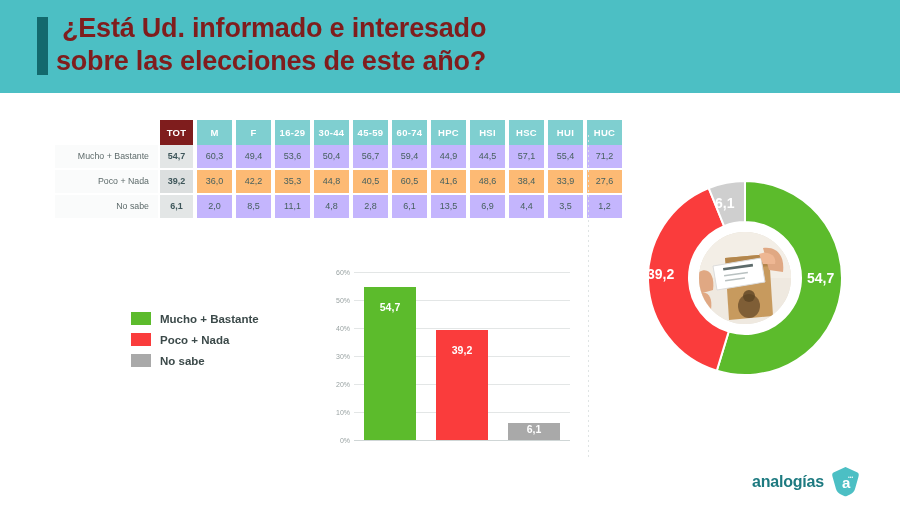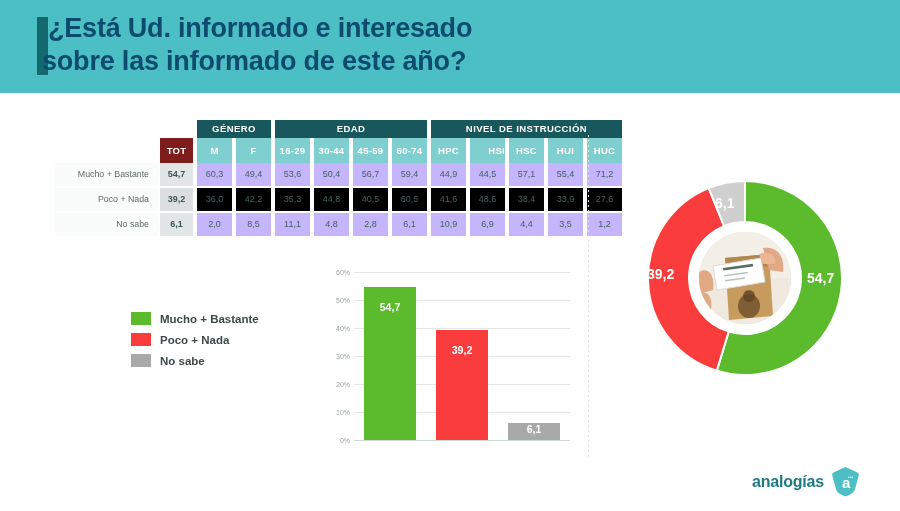--- a/index.html
+++ b/index.html
@@ -13,22 +13,22 @@
   
   #header{
     position:absolute;left:0;top:0;width:900px;height:93px;
     background:#4cbfc4;
   }
   #header-accent{
     position:absolute;left:37px;top:17px;width:11px;height:58px;
     background:#13696d;
   }
   #header-title{
-    position:absolute;left:48px;top:12px;width:780px;
-    color:#0c4a6e;font-size:27px;font-weight:bold;line-height:33px;
+    position:absolute;left:62px;top:12px;width:780px;
+    color:#7f1d1d;font-size:27px;font-weight:bold;line-height:33px;
     letter-spacing:-0.2px;
   }
   #header-title .l2{display:block;margin-left:-6px;}
 
   
   #table-wrap{
     position:absolute;left:55px;top:120px;
   }
   table.matrix{border-collapse:separate;border-spacing:0;}
   table.matrix td, table.matrix th{padding:0;margin:0;}
@@ -56,21 +56,21 @@
     white-space:nowrap;
     background:#fafbfb;border-bottom:2px solid #ffffff;
   }
   .cell{
     text-align:center;font-size:9px;color:#46605e;
     height:23px;line-height:23px;
     background:#c4b5fd;
     border-left:2px solid #ffffff;border-right:2px solid #ffffff;
     border-bottom:2px solid #ffffff;
   }
-  .cell.alt{background:#000000;}
+  .cell.alt{background:#fdba74;}
   .cell.totcell{background:#e3e6e6;font-weight:bold;color:#3e565a;}
   .cell.totcell.alt{background:#dcdfdf;}
 
   
   #legend{position:absolute;left:131px;top:312px;}
   .leg-row{display:flex;align-items:center;margin-bottom:8px;}
   .leg-swatch{width:20px;height:13px;margin-right:9px;flex:none;}
   .leg-label{font-size:11.5px;font-weight:bold;color:#3c4a4a;}
 
   
@@ -110,44 +110,38 @@
   #logo-text{font-size:16px;font-weight:bold;color:#1d7a80;letter-spacing:-.2px;text-align:right;}
   #logo-badge{position:relative;width:29px;height:31px;margin-left:7px;}
 </style>
 </head>
 <body>
 
 <div id="header">
   <div id="header-accent"></div>
   <div id="header-title">
     <span>¿Está Ud. informado e interesado</span>
-    <span class="l2">sobre las informado de este año?</span>
+    <span class="l2">sobre las elecciones de este año?</span>
   </div>
 </div>
 
 <div id="table-wrap">
   <table class="matrix">
     <thead>
-      <tr id="grp-row">
-          <th class="grp blank" colspan="2" style="width: 136px;"></th>
-          <th class="grp" colspan="2">GÉNERO</th>
-          <th class="grp" colspan="4">EDAD</th>
-          <th class="grp" colspan="5">NIVEL DE INSTRUCCIÓN</th>
-        </tr>
       <tr id="col-row">
           <th class="colhead blank" style="width: 103px;"></th>
           <th class="colhead tot" style="width: 33px;">TOT</th>
           <th class="colhead" style="width: 35px;">M</th>
           <th class="colhead" style="width: 35px;">F</th>
           <th class="colhead" style="width: 35px;">16-29</th>
           <th class="colhead" style="width: 35px;">30-44</th>
           <th class="colhead" style="width: 35px;">45-59</th>
           <th class="colhead" style="width: 35px;">60-74</th>
           <th class="colhead" style="width: 35px;">HPC</th>
-          <th class="colhead" style="width: 35px; text-align: right;">HSI</th>
+          <th class="colhead" style="width: 35px;">HSI</th>
           <th class="colhead" style="width: 35px;">HSC</th>
           <th class="colhead" style="width: 35px;">HUI</th>
           <th class="colhead" style="width: 35px;">HUC</th>
         </tr>
     </thead>
     <tbody id="tbody">
         <tr>
           <td class="rowlabel">Mucho + Bastante</td>
           <td class="cell totcell">54,7</td>
           <td class="cell">60,3</td>
@@ -179,21 +173,21 @@
         </tr>
         <tr>
           <td class="rowlabel">No sabe</td>
           <td class="cell totcell">6,1</td>
           <td class="cell">2,0</td>
           <td class="cell">8,5</td>
           <td class="cell">11,1</td>
           <td class="cell">4,8</td>
           <td class="cell">2,8</td>
           <td class="cell">6,1</td>
-          <td class="cell">10,9</td>
+          <td class="cell">13,5</td>
           <td class="cell">6,9</td>
           <td class="cell">4,4</td>
           <td class="cell">3,5</td>
           <td class="cell">1,2</td>
         </tr>
       </tbody>
   </table>
 </div>
 
 <div id="legend">

